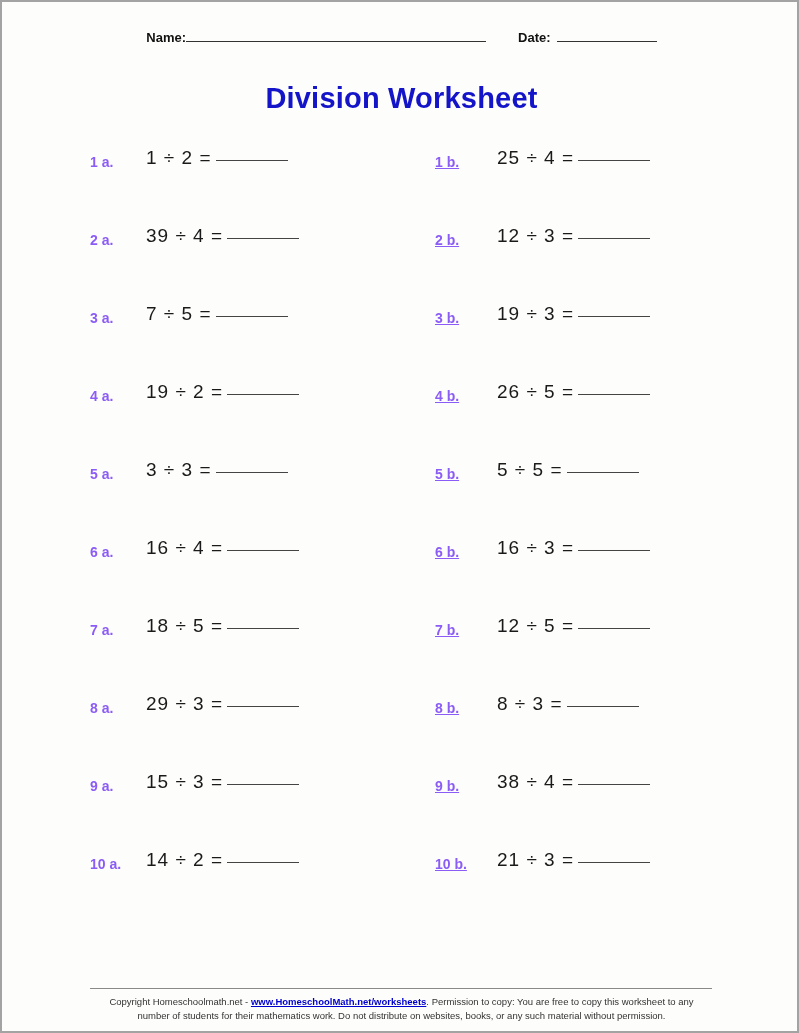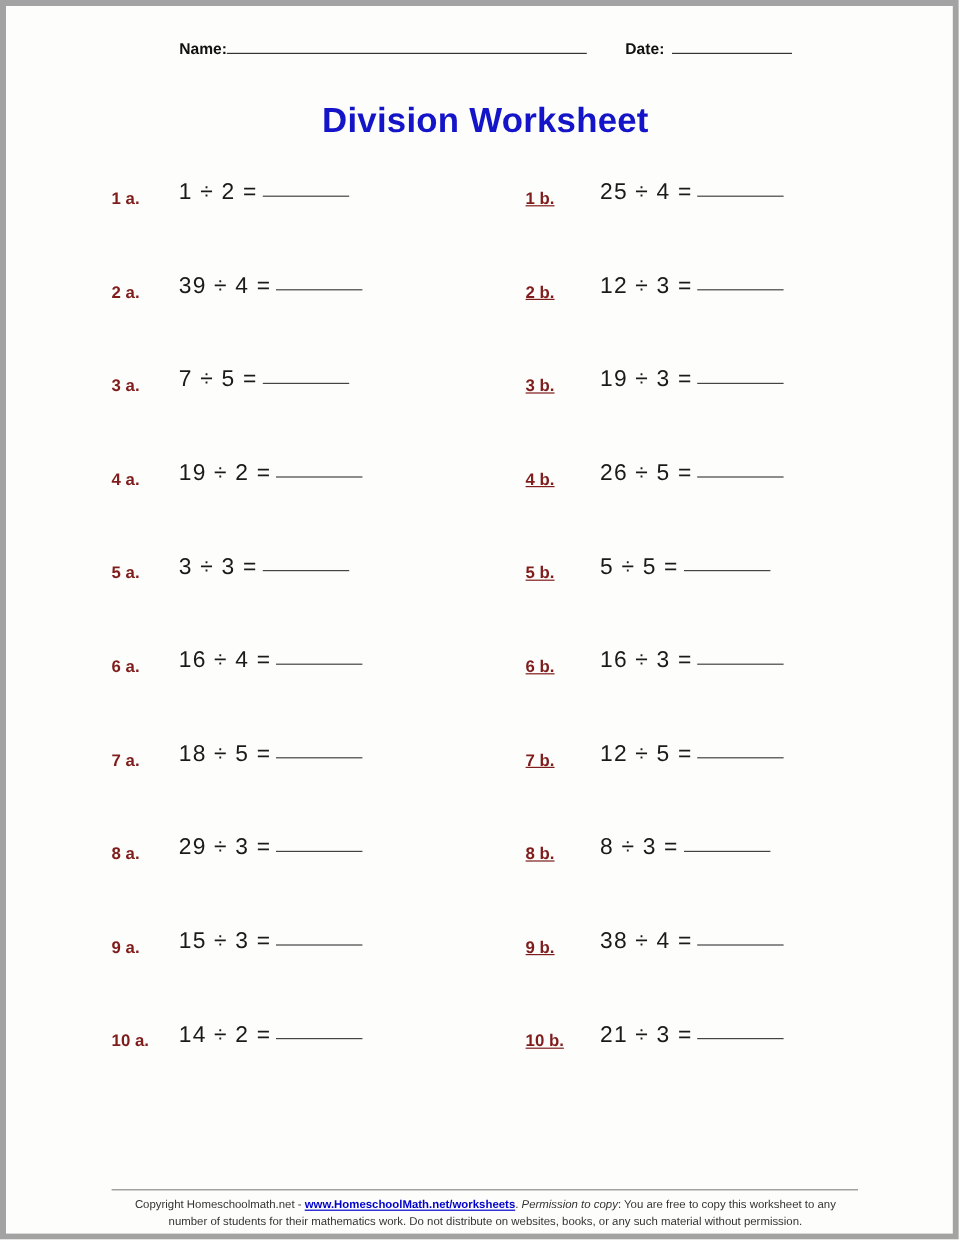--- a/index.html
+++ b/index.html
@@ -8,21 +8,21 @@
     background: #ffffff;
   }
   body {
     font-family: "Liberation Sans", sans-serif;
   }
   .page {
     position: relative;
     width: 799px;
     height: 1033px;
     background: #fdfdfb;
-    border: 5px solid #a3a3a3;
+    border: 2px solid #a3a3a3;
     box-sizing: border-box;
     overflow: hidden;
   }
 
   
   .header {
     position: absolute;
     top: 28px;
     left: 0;
     width: 799px;
@@ -74,21 +74,21 @@
     column-gap: 0px;
     padding-left: 88px;
     box-sizing: border-box;
   }
   .cell {
     display: flex;
     align-items: flex-start;
     white-space: nowrap;
   }
   .cell .num {
-    color: #7f1d1d;
+    color: #8b5cf6;
     font-weight: bold;
     font-size: 14px;
     width: 56px;
     flex: 0 0 56px;
     padding-top: 7px;
   }
   .cell .expr {
     font-size: 19px;
     color: #1a1a1a;
     letter-spacing: 1px;
@@ -121,21 +121,21 @@
     text-align: center;
     font-size: 9.5px;
     color: #333;
     line-height: 1.45;
   }
   .footer a, .footer .link {
     color: #0000cc;
     font-weight: bold;
     text-decoration: underline;
   }
-  .footer .ital { font-style: italic; }
+  .footer .ital { }
 </style>
 </head>
 <body>
 
 <div class="page">
 
   <div class="header">
     <span>Name:</span>
     <span class="name-rule"></span>
     <span class="date-label">Date:</span>

